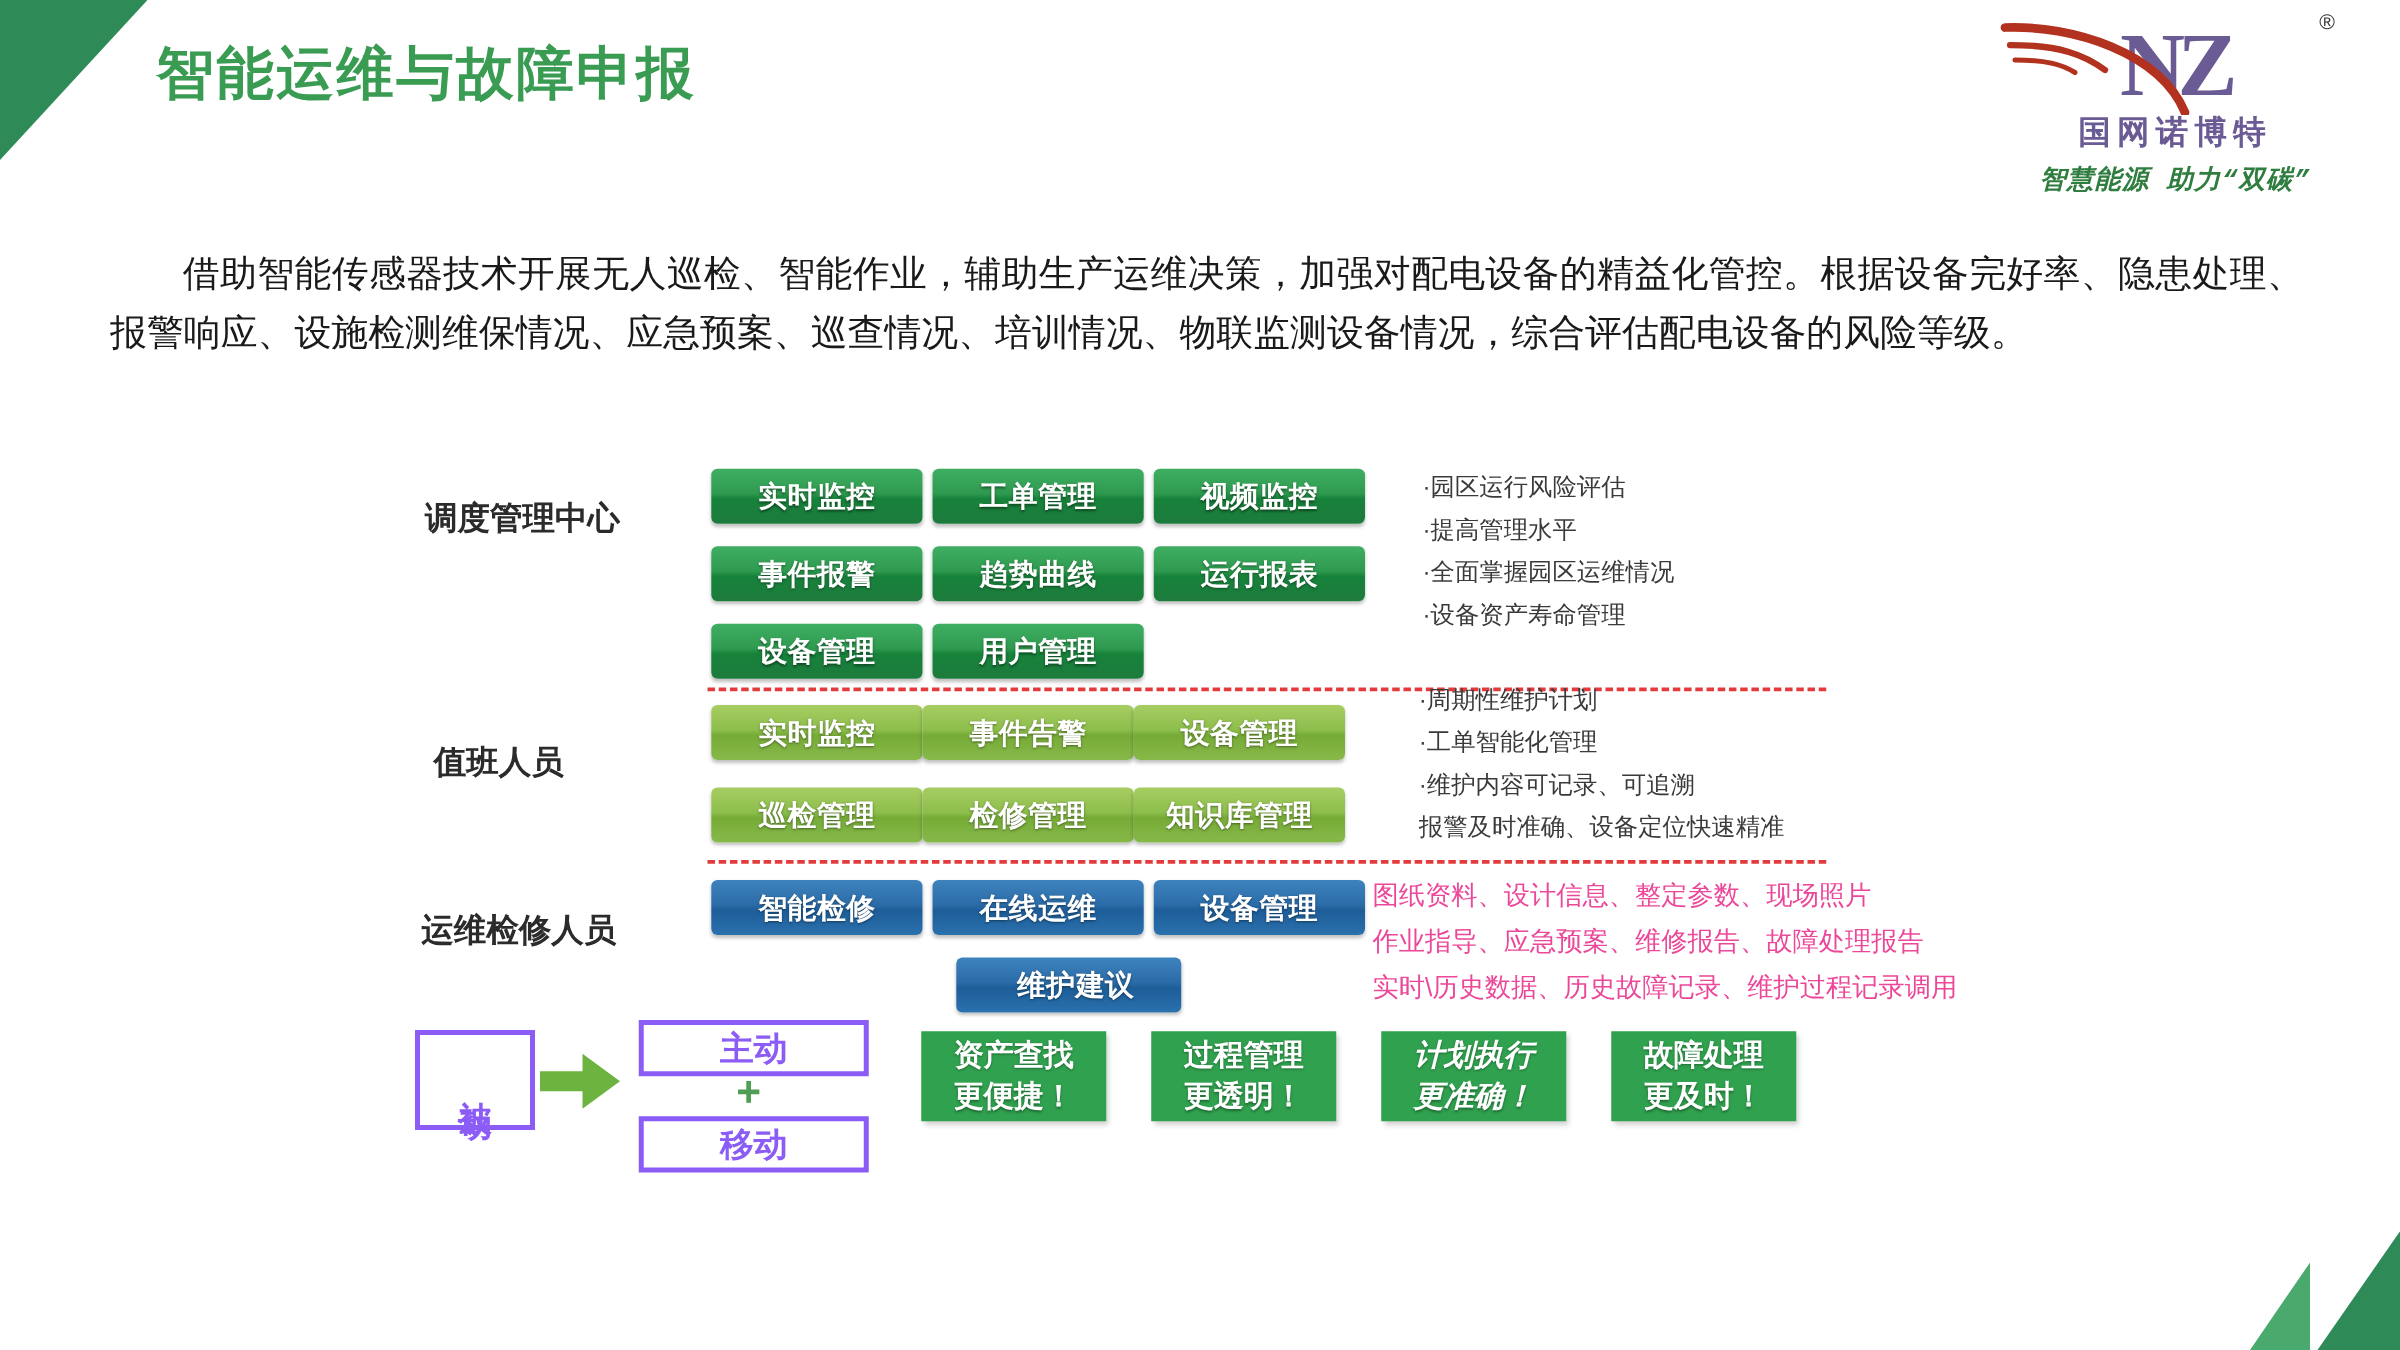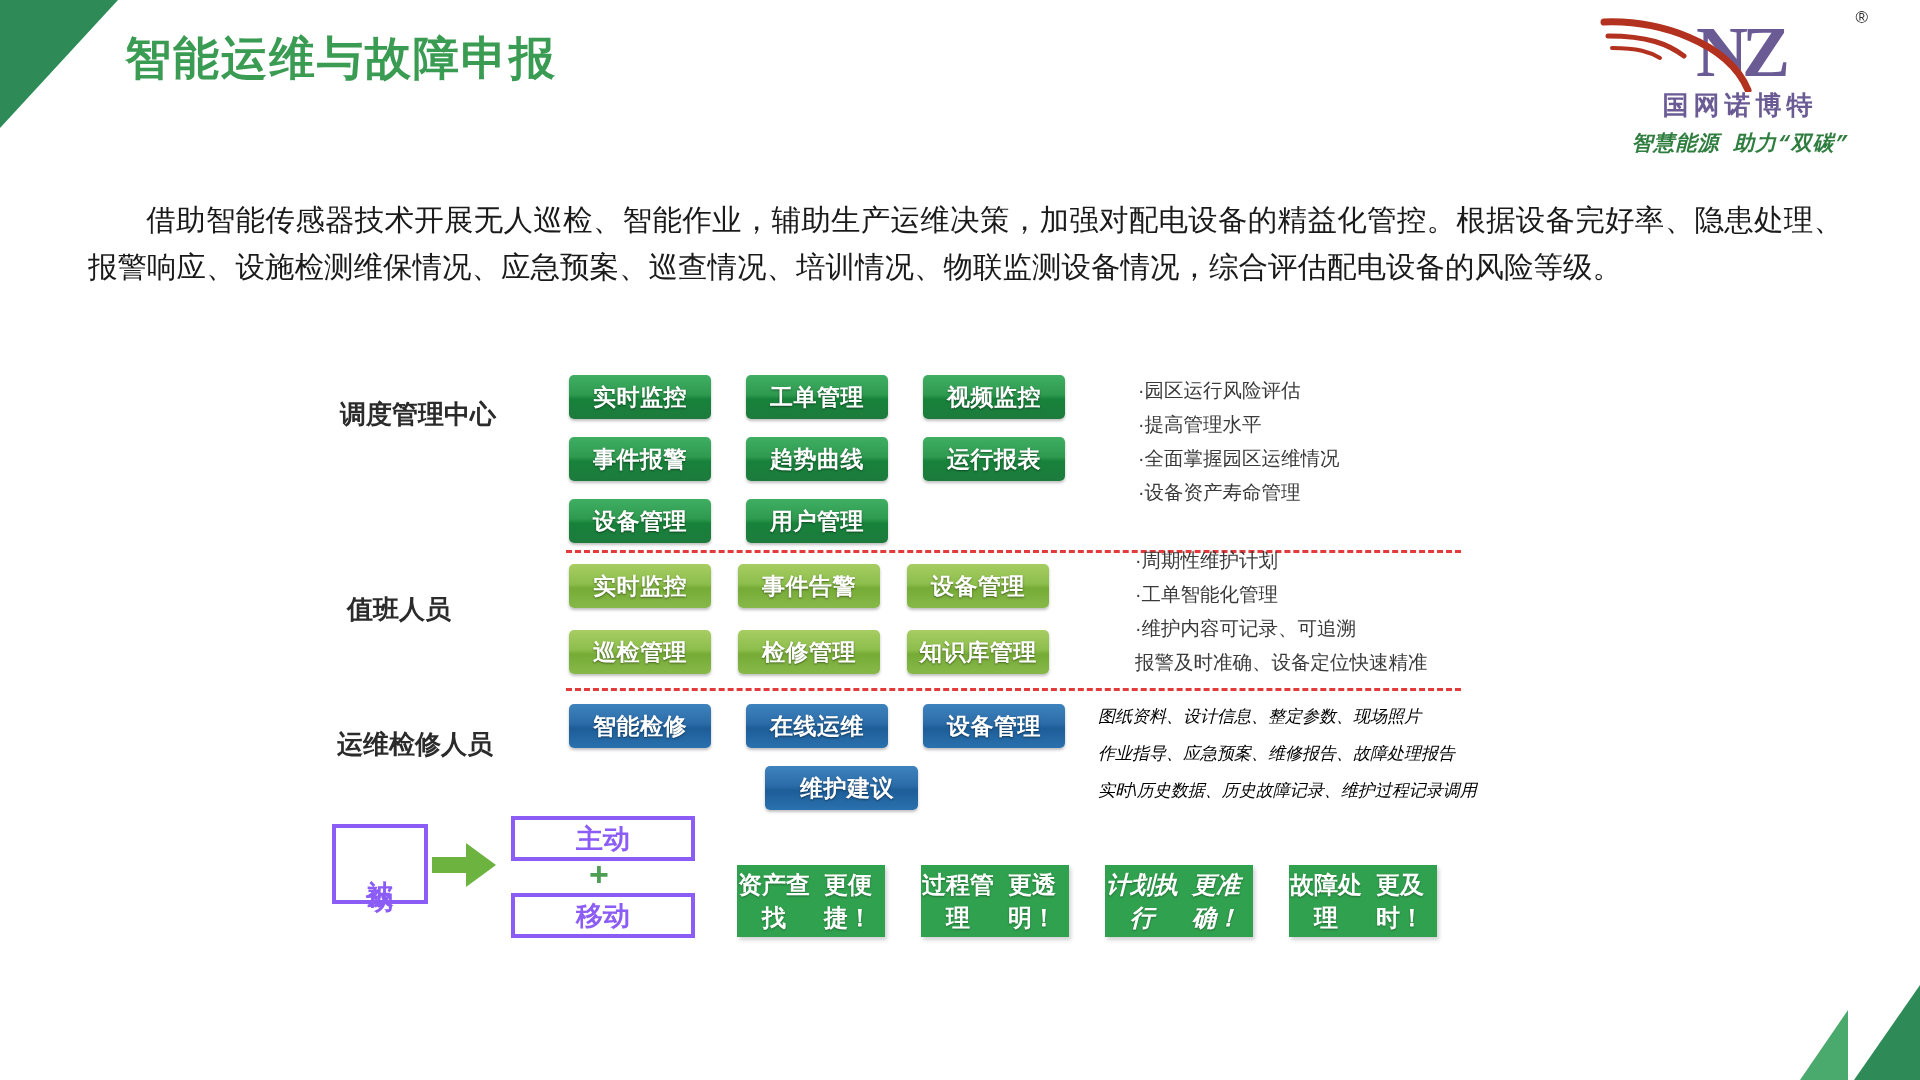--- a/index.html
+++ b/index.html
@@ -62,64 +62,63 @@
   }
   .intro .indent{display:inline-block;width:58px;}
 
   
   .diagram{position:absolute;left:0;top:352px;width:1920px;height:600px;}
   .row-label{
     position:absolute;font-size:26px;font-weight:bold;color:#2b2b2b;
     white-space:nowrap;
   }
   .btn{
-    position:absolute;height:44px;width:142px;
+    position:absolute;height:44px;width:169px;
     border-radius:5px;color:#ffffff;font-size:23px;font-weight:bold;
     display:flex;align-items:center;justify-content:center;
     text-shadow:0 1px 2px rgba(0,0,0,.45);
     box-shadow:0 2px 3px rgba(0,0,0,.25);
     letter-spacing:.5px;
   }
   .btn.g-dark{background:linear-gradient(180deg,#3fae63 0%,#2e9a4f 45%,#17823a 55%,#1d7b3d 100%);}
   .btn.g-light{background:linear-gradient(180deg,#a7cd62 0%,#8dbe4c 45%,#76ab36 55%,#87b94a 100%);}
   .btn.b-blue{background:linear-gradient(180deg,#3e83bd 0%,#2b6ca8 45%,#1d5d98 55%,#2a71ae 100%);}
 
   .divider{
     position:absolute;height:0;border-top:3px dashed #e33b3b;
   }
   .bullets{
     position:absolute;font-size:19.5px;line-height:32px;color:#3a3a3a;
     white-space:nowrap;
   }
   .bullets div{margin-bottom:2px;}
   .plain-lines{
-    position:absolute;font-size:17px;line-height:37px;color:#000000;white-space:nowrap;font-style:italic;
+    position:absolute;font-size:21px;line-height:37px;color:#ec4899;white-space:nowrap;
   }
 
   
   .obox{
     position:absolute;border:4px solid #8b5cf6;background:#fff;
     display:flex;align-items:center;justify-content:center;
     font-size:27px;font-weight:bold;color:#8b5cf6;
     font-family:"Liberation Serif",serif;
   }
   .obox.passive{line-height:32px;flex-direction:column;}
   .plus{
     position:absolute;font-size:34px;font-weight:bold;color:#4e9e55;
     line-height:1;
   }
   .arrow{position:absolute;}
 
   .card{
     position:absolute;width:148px;height:72px;background:#30a14e;
     color:#fff;font-size:24px;font-weight:bold;line-height:33px;
-    display:flex;flex-direction:row;align-items:center;justify-content:center;
+    display:flex;flex-direction:column;align-items:center;justify-content:center;
     text-align:center;text-shadow:0 1px 2px rgba(0,0,0,.35);
     box-shadow:2px 3px 4px rgba(0,0,0,.18);
-    margin-top:40px;
   }
 </style>
 </head>
 <body>
 
 <div class="corner-tl"></div>
 <div class="corner-br">
   <span class="br1"></span>
     <span class="br2"></span>
 </div>

